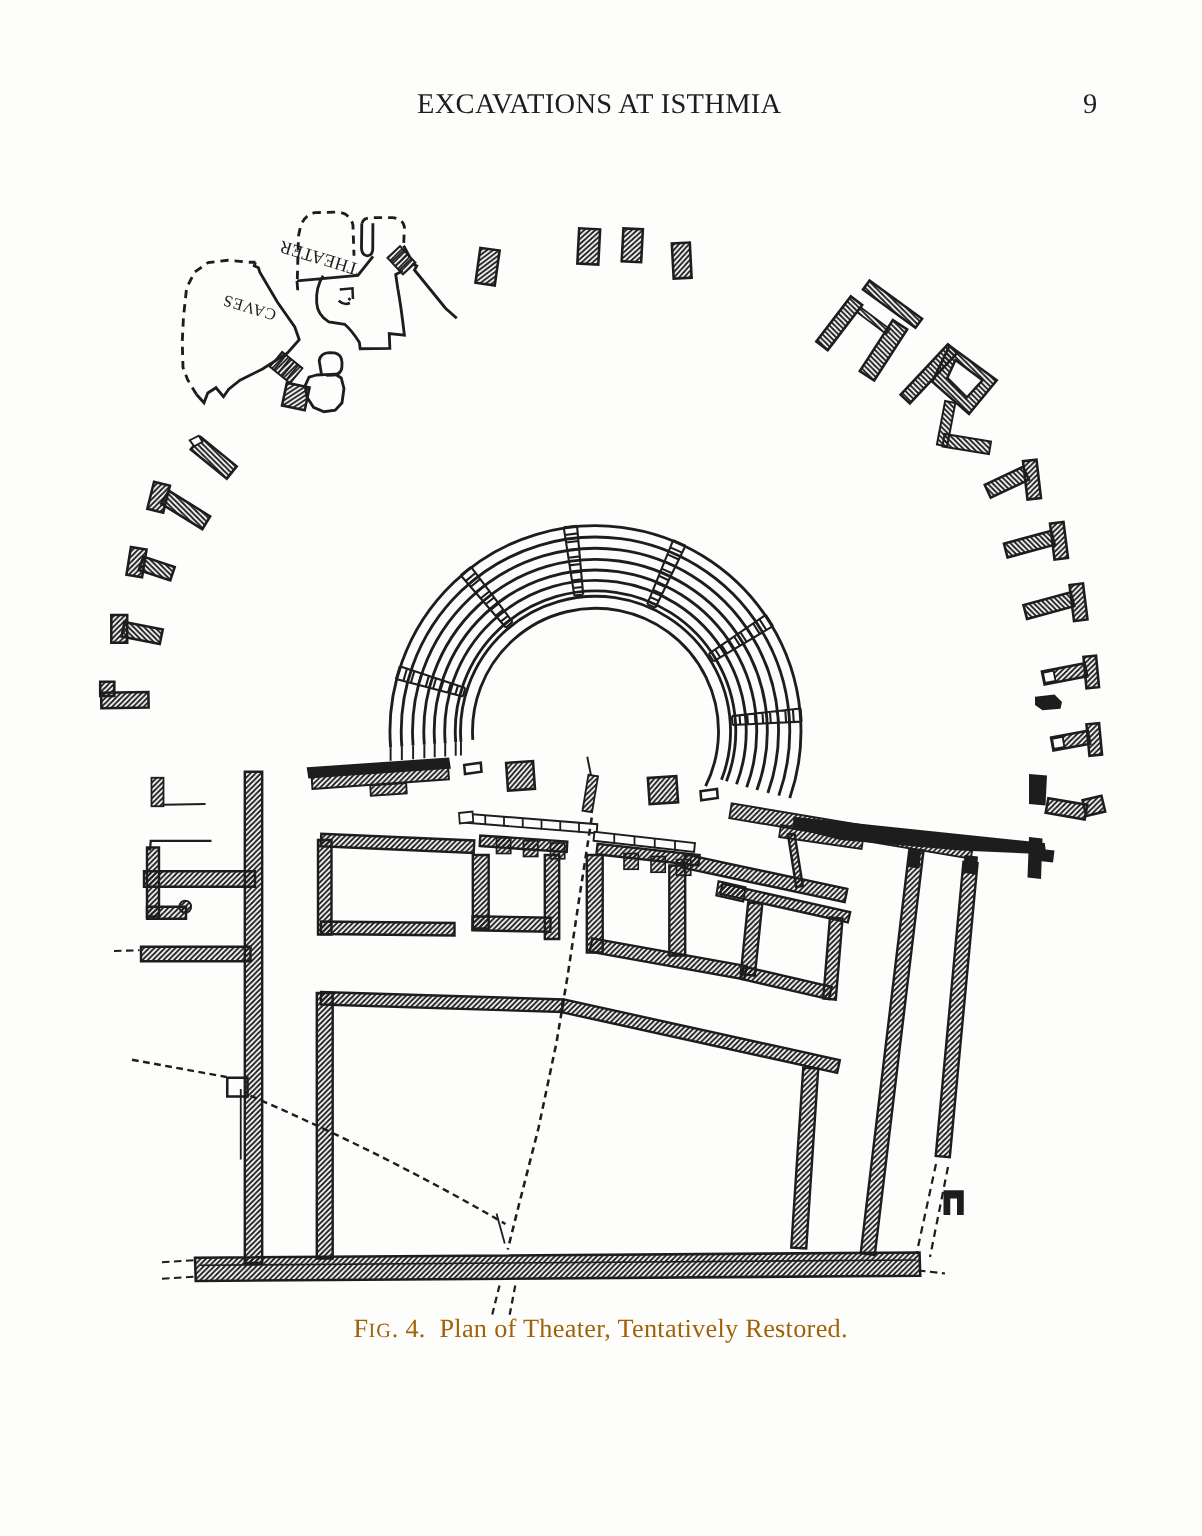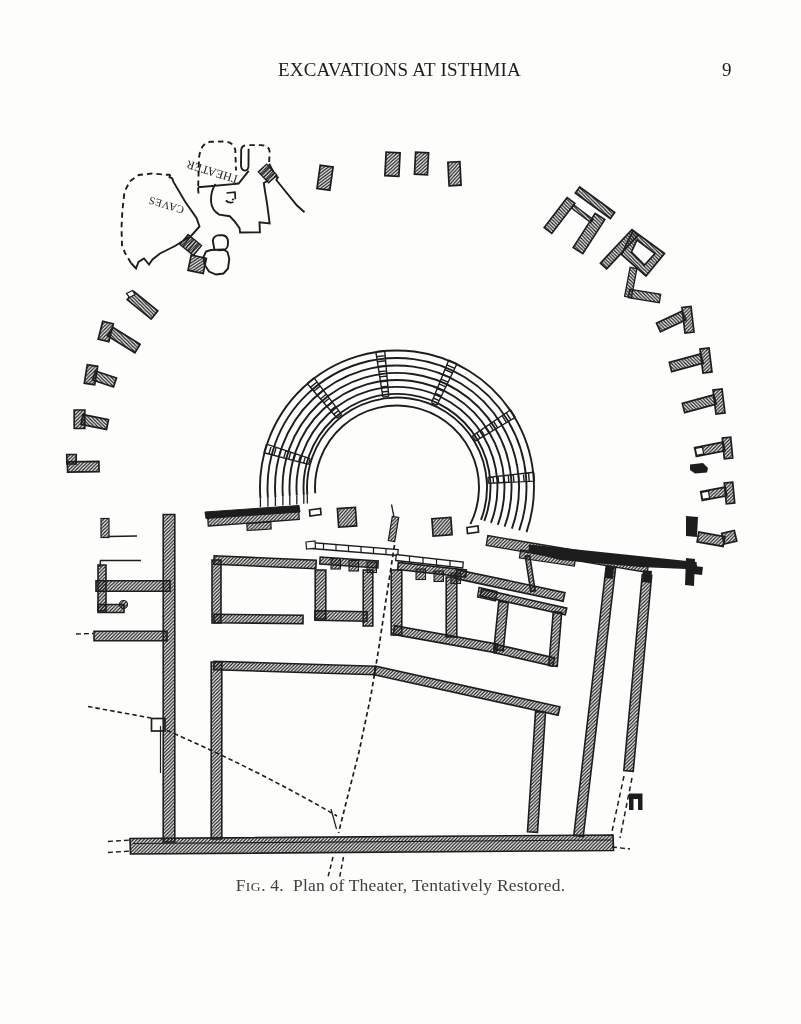--- a/index.html
+++ b/index.html
@@ -1,20 +1,20 @@
 <!DOCTYPE html>
 <html><head>
 <meta charset="utf-8">
 <style>
 html,body{margin:0;padding:0;background:#fdfdfc;-webkit-font-smoothing:antialiased;}
 #page{position:relative;width:801px;height:1024px;background:#fdfdfc;overflow:hidden;border-radius:26px;}
 .hdr{position:absolute;top:59px;left:0;width:801px;font-family:"Liberation Serif",serif;
      font-size:19px;color:#1d1d1d;}
 .cap{position:absolute;top:875px;left:0;width:801px;text-align:center;
-     font-family:"Liberation Serif",serif;font-size:17.5px;color:#404040;letter-spacing:0.2px;}
+     font-family:"Liberation Serif",serif;font-size:17.5px;color:#a16207;letter-spacing:0.2px;}
 .sc{font-size:13.5px;letter-spacing:0.6px;}
 </style>
 </head>
 <body>
 <div id="page">
 
 <div class="hdr">
       <span style="position:absolute;left:278px;letter-spacing:0.2px;">EXCAVATIONS AT ISTHMIA</span>
 
 <span style="position:absolute;left:722px;">9</span>

